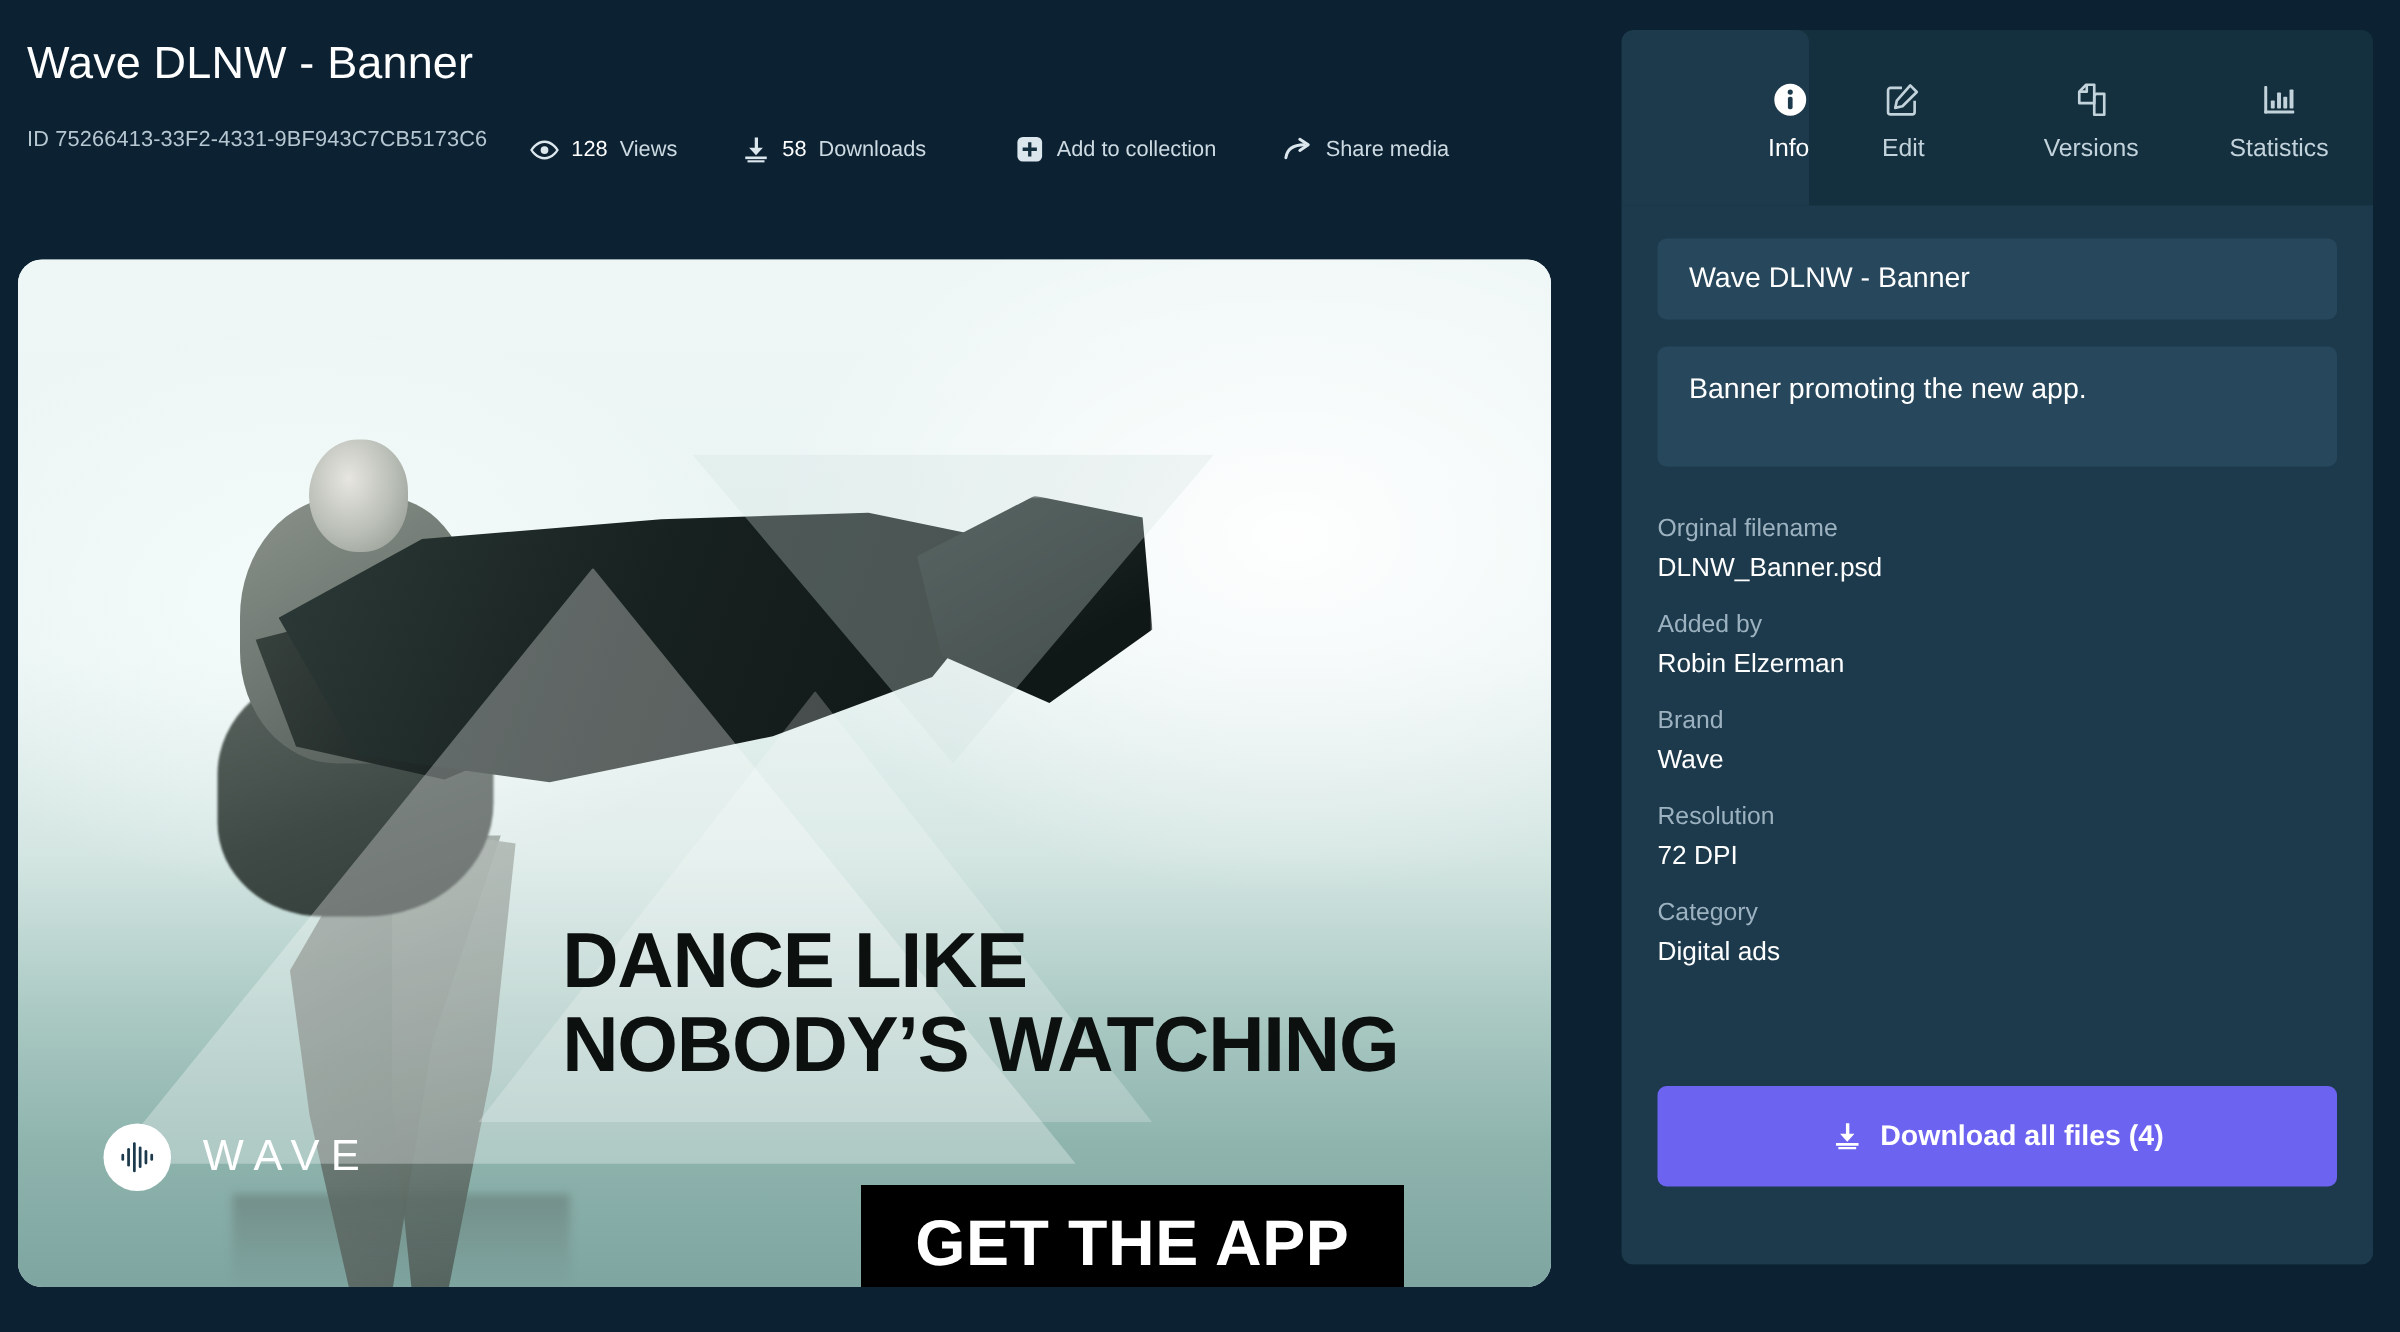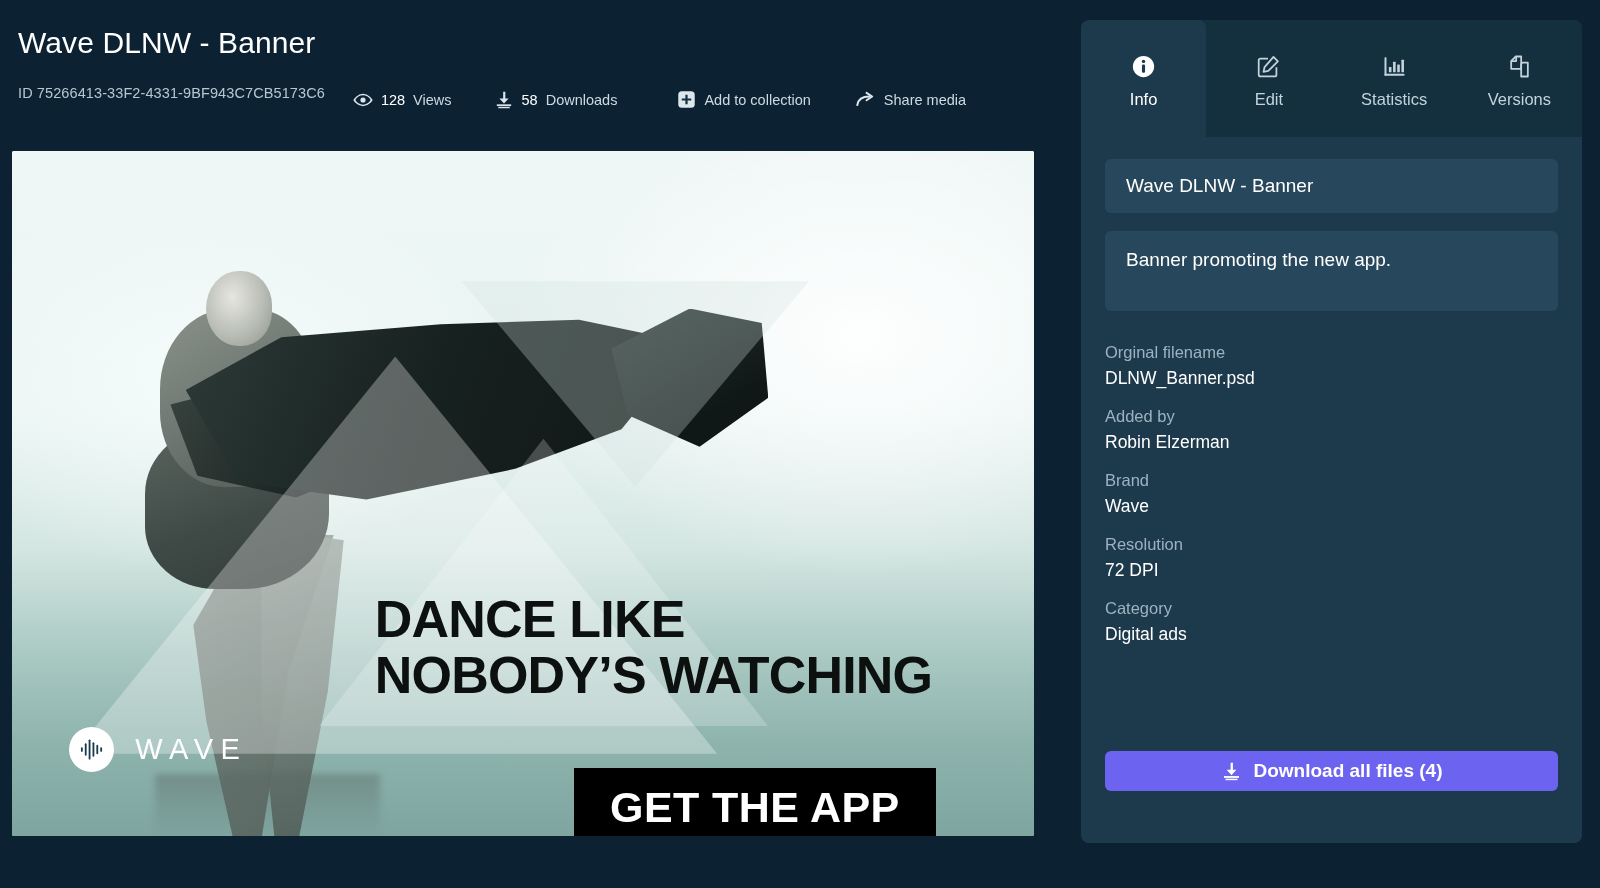--- a/index.html
+++ b/index.html
@@ -65,24 +65,24 @@
   .mi-collect  { margin-left: 60px; }
   .mi-share    { margin-left: 44px; }
 
   .ico { display: inline-flex; align-items: center; justify-content: center; }
   .ico svg { display: block; }
 
   
   .banner-wrap {
     position: absolute;
     left: 12px;
-    top: 151px;
+    top: 173px;
     width: 1022px;
     height: 685px;
-    border-radius: 2px;
+    border-radius: 16px;
     overflow: hidden;
     background: #e9f4f3;
   }
 
   .banner {
     position: absolute;
     inset: 0;
     background:
       linear-gradient(to bottom,
         #eef7f6 0%,
@@ -285,20 +285,21 @@
     gap: 11px;
     font-size: 16.5px;
     color: #c3d3dc;
     cursor: pointer;
     padding-top: 6px;
   }
   .tab.active {
     background: #1d3a4d;
     border-radius: 8px 8px 0 0;
     color: #ffffff;
+    align-items: flex-end;
   }
 
   .panel-body {
     background: #1d3a4d;
     height: 706px;
     padding: 22px 24px 0 24px;
     position: relative;
   }
 
   .field-box {
@@ -325,21 +326,21 @@
   .meta-value {
     font-size: 17.5px;
     color: #ffffff;
   }
 
   .dl-btn {
     position: absolute;
     left: 24px;
     bottom: 52px;
     width: 453px;
-    height: 40px;
+    height: 67px;
     background: #6c63f0;
     border: none;
     border-radius: 6px;
     color: #ffffff;
     font-size: 19px;
     font-weight: 700;
     font-family: "Liberation Sans", sans-serif;
     display: flex;
     align-items: center;
     justify-content: center;
@@ -470,43 +471,43 @@
         <svg width="25" height="25" viewBox="0 0 24 24" fill="none" stroke="#c3d3dc" stroke-width="1.7" stroke-linejoin="round">
           <path d="M19.6 12.6v7.2a1.6 1.6 0 0 1-1.6 1.6H4.2a1.6 1.6 0 0 1-1.6-1.6V6a1.6 1.6 0 0 1 1.6-1.6h7.3"></path>
           <path d="M16.8 2.8 21 7 11.8 16.2l-4.6 1 1-4.6Z" fill="none"></path>
         </svg>
       </span>
       <span>Edit</span>
     </div>
 
     <div class="tab">
       <span class="ico">
+        <svg width="25" height="25" viewBox="0 0 24 24" fill="none" stroke="#c3d3dc" stroke-width="1.7" stroke-linejoin="round">
+          <path d="M13.6 2.4H8.4L4 6.8v7.4h9.6V2.4Z"></path>
+          <path d="M8.8 2.4v4.4H4.3"></path>
+          <path d="M20 8.2h-5.2l-1.2 1.2v12.2H20V8.2Z"></path>
+        </svg>
+      </span>
+      <span>Versions</span>
+    </div>
+
+    <div class="tab">
+      <span class="ico">
         <svg width="25" height="25" viewBox="0 0 24 24" fill="#c3d3dc">
           <rect x="2.4" y="3.2" width="1.9" height="17.6" rx=".6"></rect>
           <rect x="2.4" y="18.9" width="19.2" height="1.9" rx=".6"></rect>
           <rect x="6.6" y="12.4" width="2.5" height="5.2" rx=".5"></rect>
           <rect x="10.6" y="7.4" width="2.5" height="10.2" rx=".5"></rect>
           <rect x="14.6" y="10" width="2.5" height="7.6" rx=".5"></rect>
           <rect x="18.6" y="5.4" width="2.5" height="12.2" rx=".5"></rect>
         </svg>
       </span>
       <span>Statistics</span>
     </div>
 
-    <div class="tab">
-      <span class="ico">
-        <svg width="25" height="25" viewBox="0 0 24 24" fill="none" stroke="#c3d3dc" stroke-width="1.7" stroke-linejoin="round">
-          <path d="M13.6 2.4H8.4L4 6.8v7.4h9.6V2.4Z"></path>
-          <path d="M8.8 2.4v4.4H4.3"></path>
-          <path d="M20 8.2h-5.2l-1.2 1.2v12.2H20V8.2Z"></path>
-        </svg>
-      </span>
-      <span>Versions</span>
-    </div>
-
   </div>
 
   <div class="panel-body">
 
     <div class="field-box field-title">Wave DLNW - Banner</div>
     <div class="field-box field-desc">Banner promoting the new app.</div>
 
     <div class="meta-list">
 
       <div class="meta-row">

